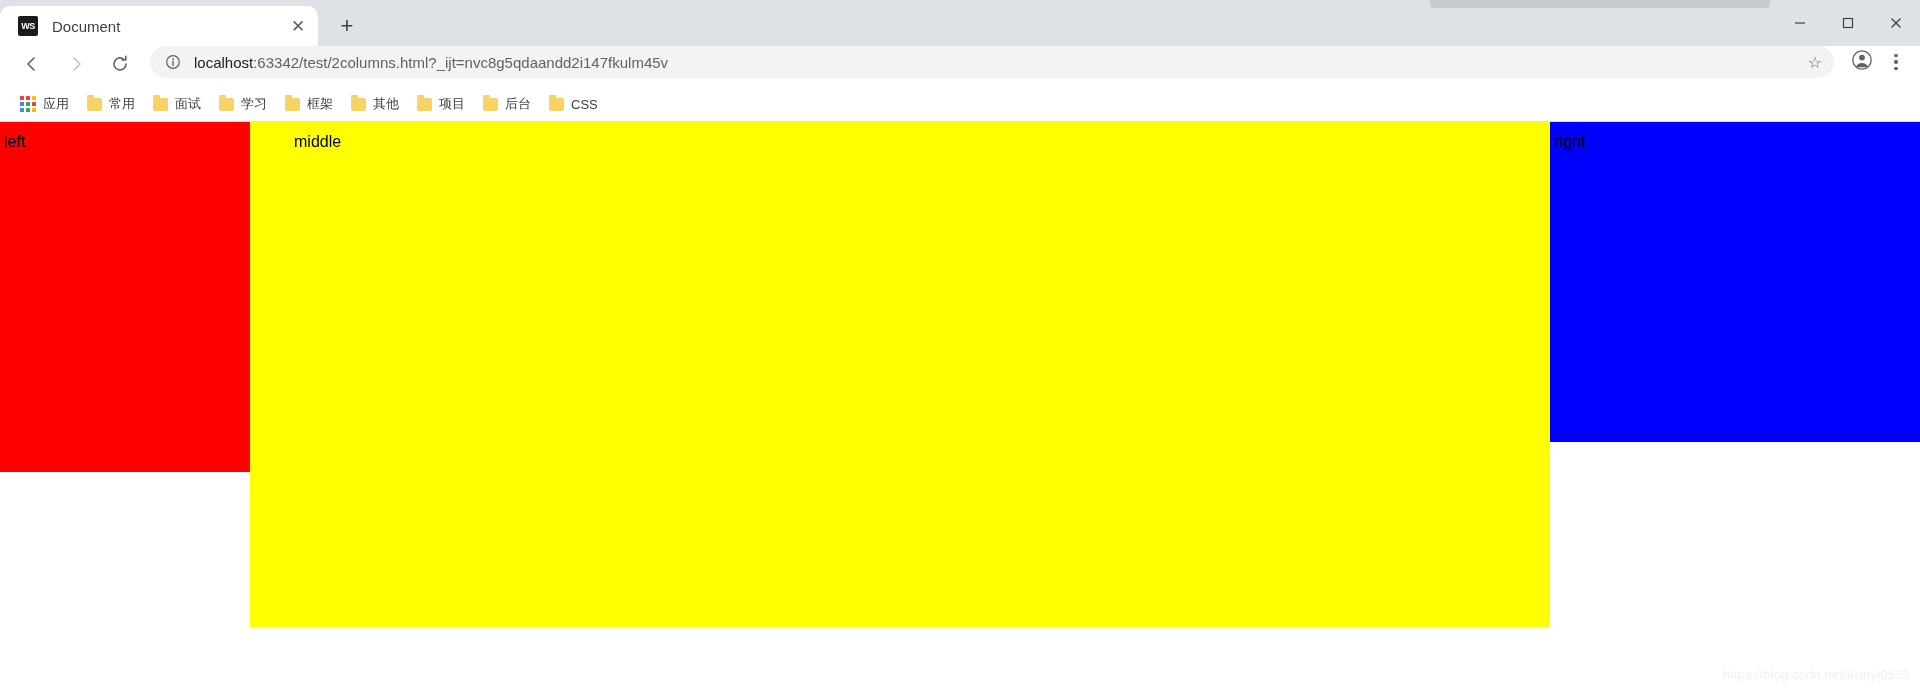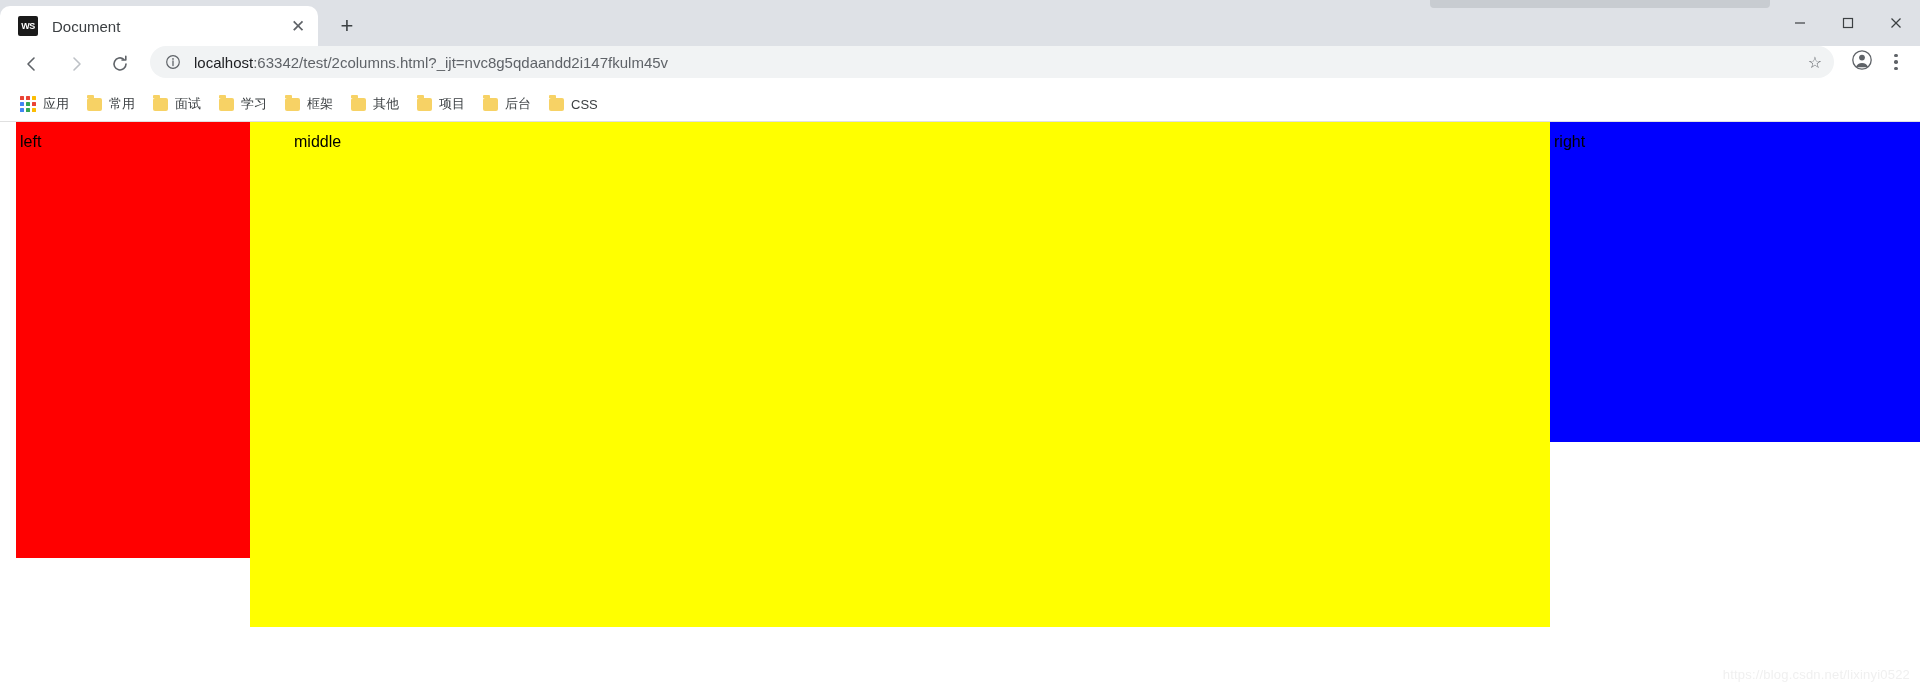--- a/index.html
+++ b/index.html
@@ -117,21 +117,21 @@
   }
   .apps-ico i { display:block; border-radius:0.5px; }
 
   
   .viewport { position:relative; width:1920px; height:568px; background:#fff; overflow:hidden; }
 
   .col {
     position:absolute; top:0;
     font-size:16px; color:#000; padding:12px 4px 0 4px;
   }
-  .col-left   { left:16px;      width:250px;  height:436px; background:#ff0000; }
+  .col-left   { left:0;      width:250px;  height:350px; background:#ff0000; }
   .col-middle { left:250px;  width:1300px; height:505px; background:#ffff00;padding-left:44px; }
   .col-right  { left:1550px; width:370px;  height:320px; background:#0000ff; }
   .col-label { line-height:1; }
 
   .watermark {
     position:absolute; right:10px; bottom:8px;
     font-size:13px; color:#f0f0f0; letter-spacing:0.2px;
     user-select:none; white-space:nowrap;
   }
 </style>

